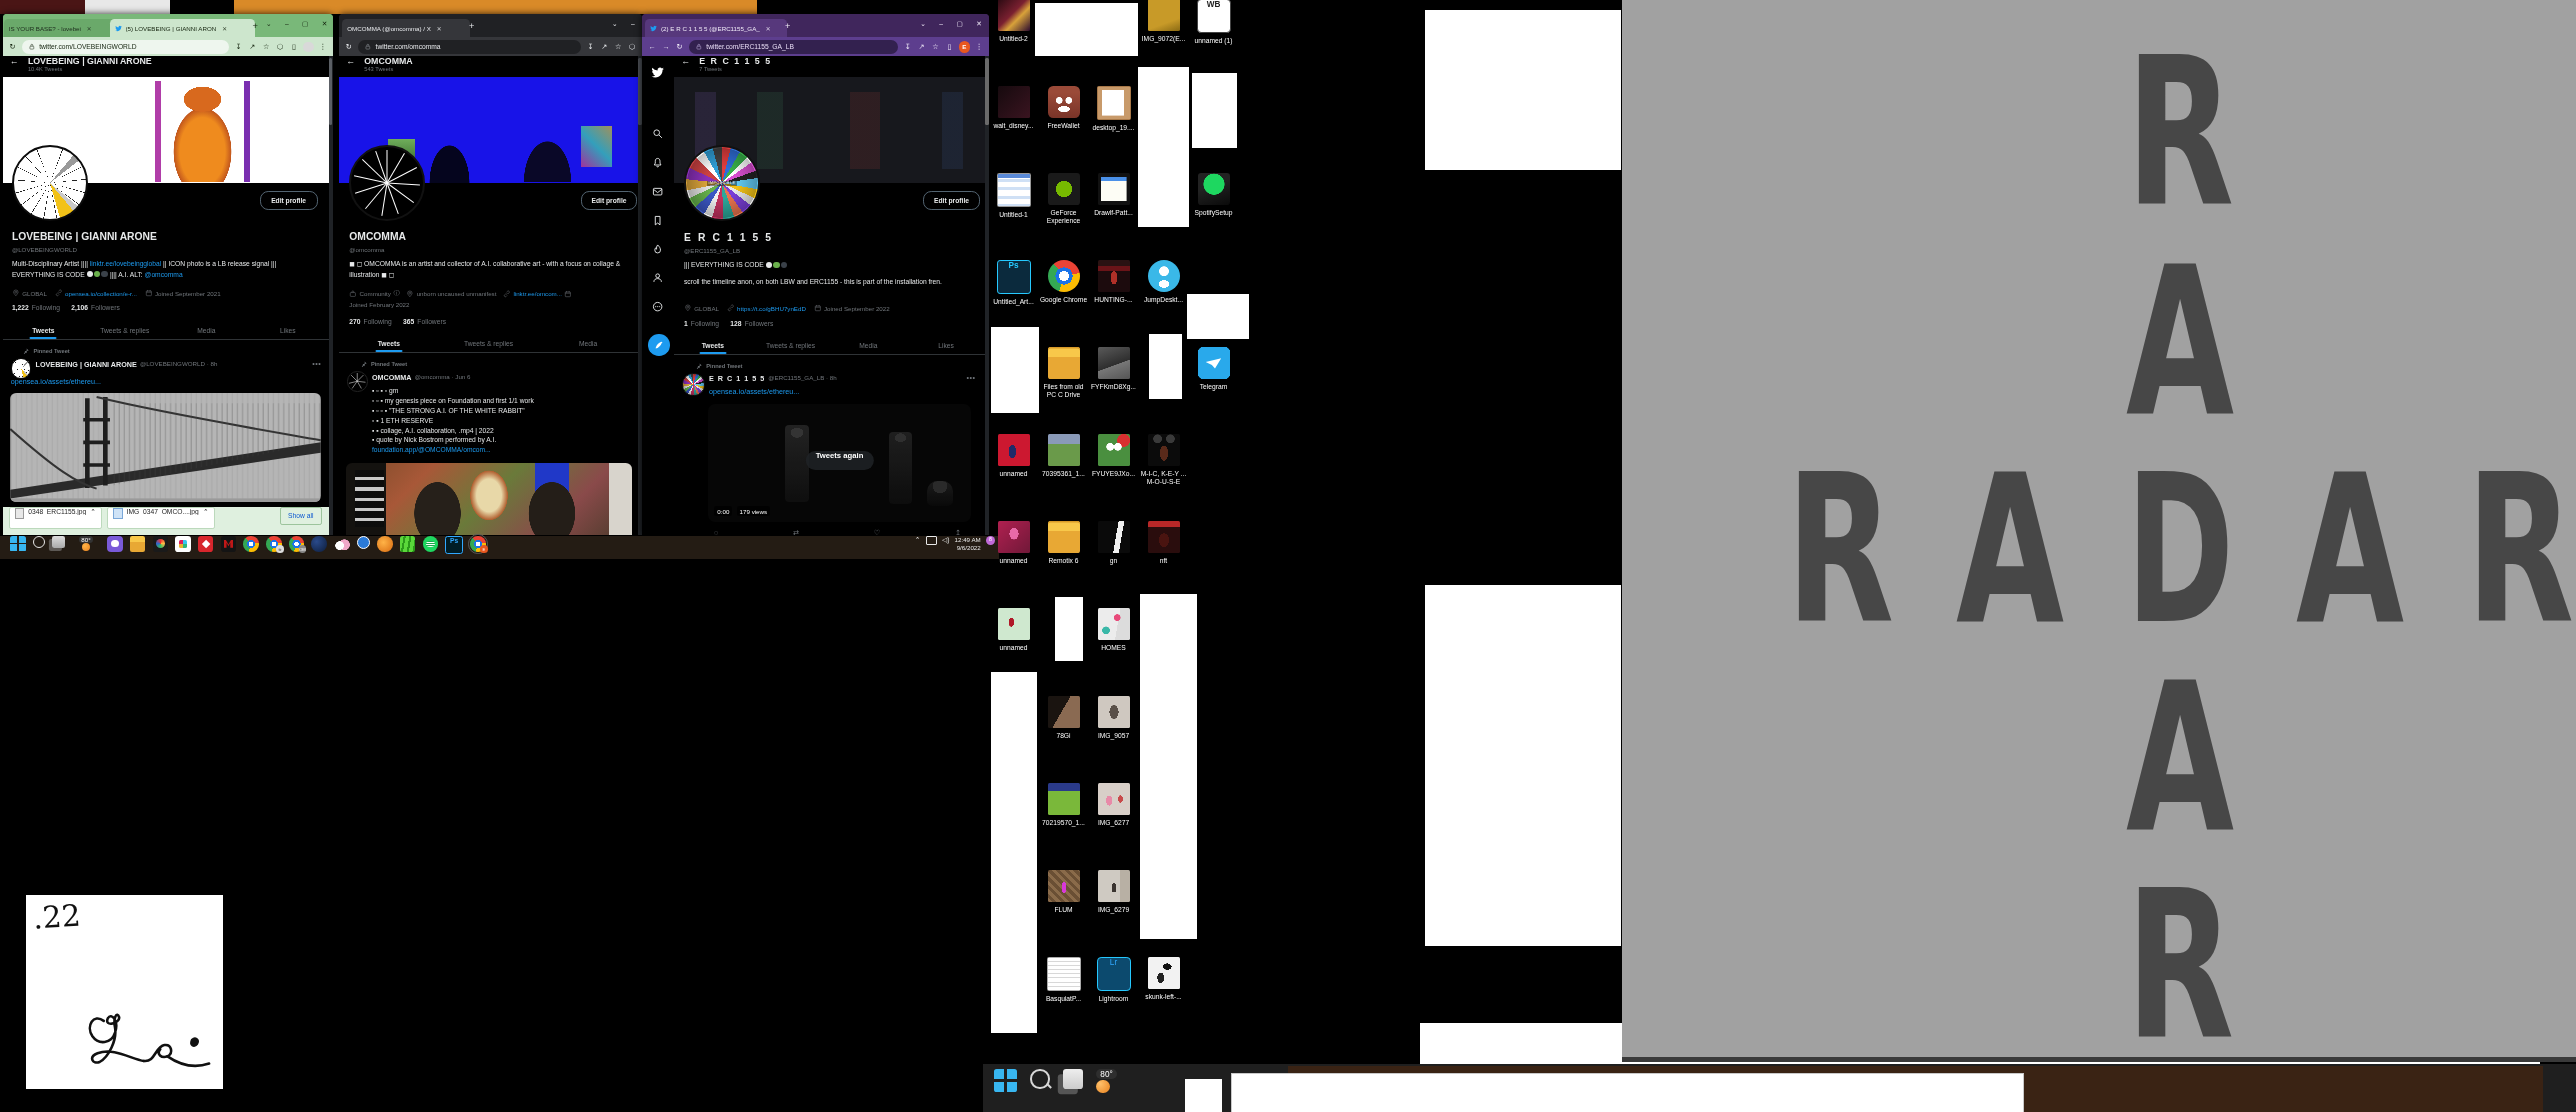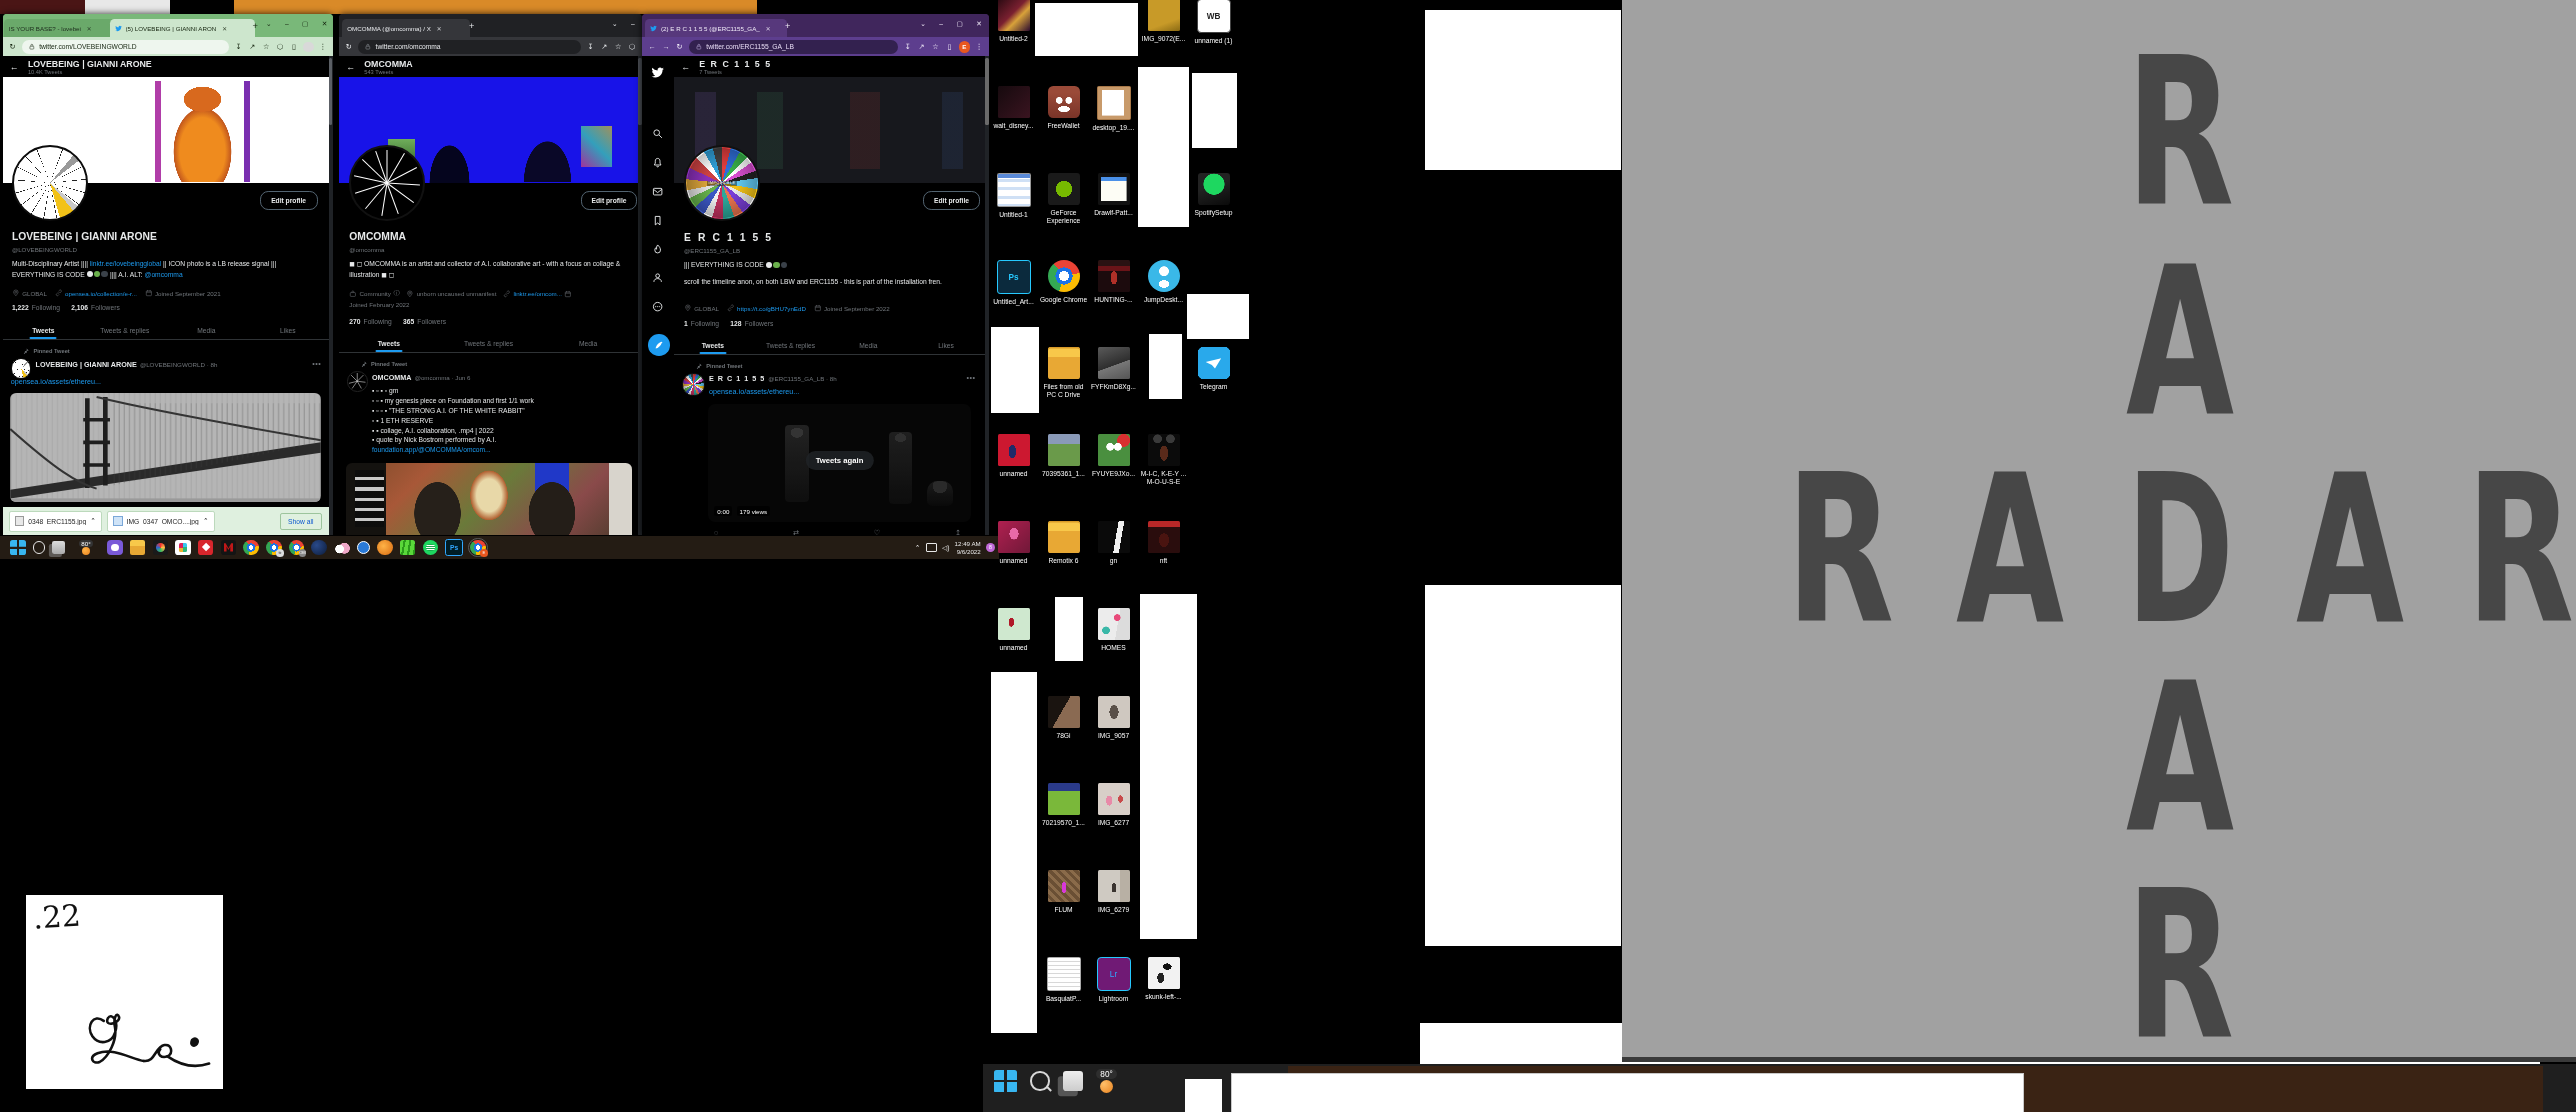--- a/index.html
+++ b/index.html
@@ -1,19 +1,19 @@
 <!DOCTYPE html>
 <html style="font-size:8.2px"><head>
 <meta charset="utf-8">
 <style>
   html,body{margin:0;padding:0;background:#000;width:2968px;height:1113px;overflow:hidden;
     font-family:"Liberation Sans","DejaVu Sans",sans-serif;}
   #screen{position:absolute;top:0;left:0;width:2968px;height:1113px;background:#000;}
   .abs{position:absolute;}
-  .f{display:flex;align-items:center;}
+  .f{display:flex;align-items:flex-start;}
   
   .win{position:absolute;top:14.4px;height:521px;border-radius:4.1px 4.1px 0 0;overflow:hidden;box-shadow:0 0 7.2px rgba(0,0,0,.8);}
   .tabbar{position:relative;height:23px;}
   .tab{position:absolute;top:4.6px;height:18.5px;border-radius:4.6px 4.6px 0 0;display:flex;align-items:center;gap:3.6px;padding:0 5.2px;font-size:6.2px;white-space:nowrap;overflow:hidden;}
   .tabx{font-size:6.2px;opacity:.8;margin-left:2.1px;}
   .newtab{position:absolute;top:7.2px;font-size:9.3px;line-height:9.3px;}
   .winctl{position:absolute;top:0;height:18.5px;display:flex;gap:13.4px;font-size:6.7px;align-items:center;}
   .toolbar{height:19px;display:flex;align-items:center;gap:4.6px;padding:0 5.2px;}
   .urlpill{height:14px;border-radius:7.2px;display:flex;align-items:center;gap:3.6px;padding:0 6.2px;font-size:6.7px;white-space:nowrap;}
   .tbico{width:9.3px;height:9.3px;display:flex;align-items:center;justify-content:center;font-size:7.2px;}
@@ -730,21 +730,21 @@
   <div class="dicon" style="left:1089px;top:870px;">
       <div class="dthumb" style="background:radial-gradient(ellipse 4.1px 8.2px at 50% 55%,#3a3430 0 60%,rgba(0,0,0,0) 61%),linear-gradient(90deg,#cfcac2 0 70%,#b8b0a4 70%);"></div>
       <div class="dlabel">IMG_6279</div>
     </div>
 
   <div class="dicon" style="left:1039px;top:957px;">
       <div class="dthumb" style="background:repeating-linear-gradient(#fff 0 3.1px,#d8d8d8 3.1px 4.1px);border:0.5px solid #aaa;"></div>
       <div class="dlabel">BasquiatP...</div>
     </div>
   <div class="dicon" style="left:1089px;top:957px;">
-      <div class="dthumb f" style="background:#701a75;border:1px solid #26c9ff;border-radius:4.1px;color:#31a8ff;font-weight:normal;justify-content:center;">
+      <div class="dthumb f" style="background:#0c4a6e;border:1px solid #26c9ff;border-radius:4.1px;color:#31a8ff;font-weight:normal;justify-content:center;">
         <span>Lr</span>
       </div>
       <div class="dlabel">Lightroom</div>
     </div>
   <div class="dicon" style="left:1139px;top:957px;">
       <div class="dthumb" style="background:radial-gradient(ellipse 7.2px 5.2px at 60% 30%,#111 0 60%,rgba(0,0,0,0) 61%),radial-gradient(ellipse 6.2px 9.3px at 40% 65%,#222 0 55%,rgba(0,0,0,0) 56%),#f2f2f2;"></div>
       <div class="dlabel">skunk-left-...</div>
     </div>
 
   <div class="whiterect" style="left:1425px;top:10.3px;width:196px;height:160px;"></div>

